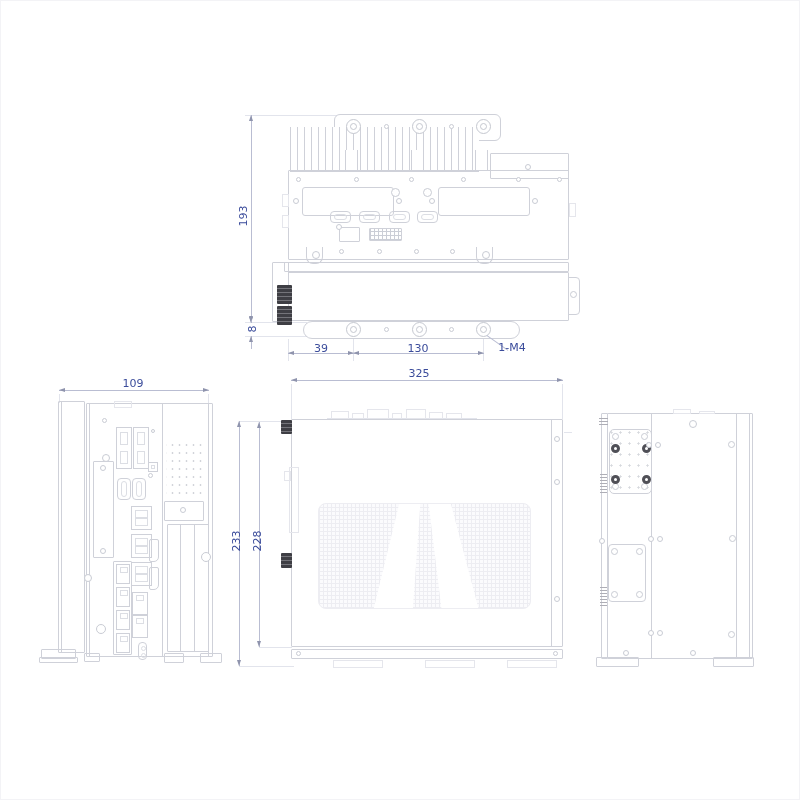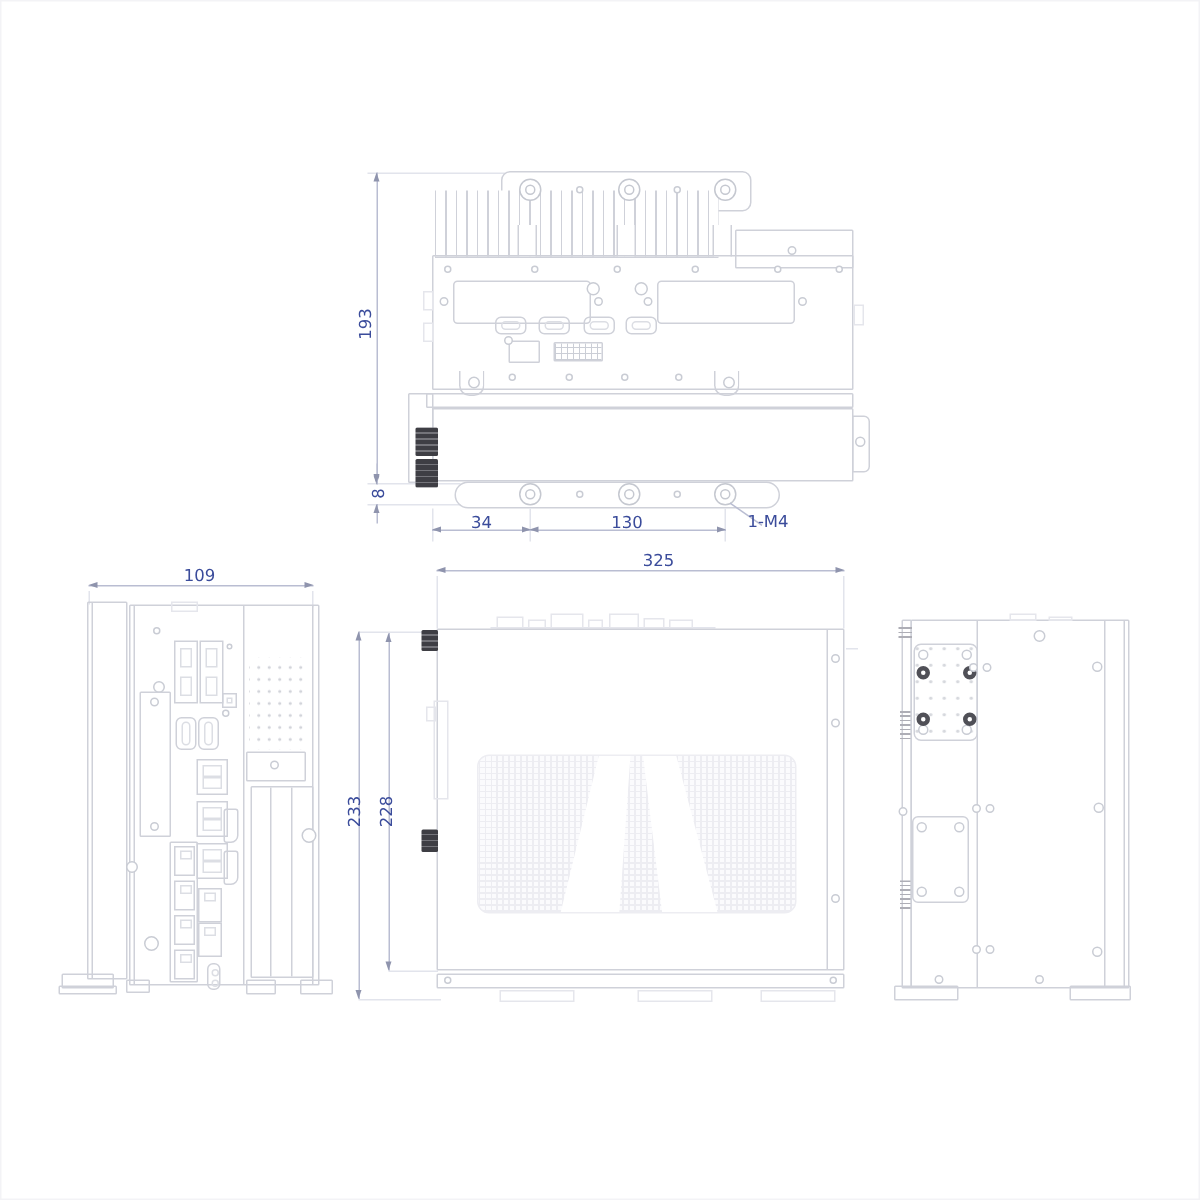--- a/index.html
+++ b/index.html
@@ -130,21 +130,21 @@
     <div class="washer" style="left:163px;top:216px"></div>
     <div class="washer" style="left:227px;top:216px"></div>
     <div class="c" style="left:135px;top:221px;width:5px;height:5px"></div>
     <div class="c" style="left:200px;top:221px;width:5px;height:5px"></div>
 
     <div class="lnf" style="left:39px;top:233px;width:1px;height:22px"></div>
     <div class="lnf" style="left:104px;top:233px;width:1px;height:22px"></div>
     <div class="lnf" style="left:234px;top:233px;width:1px;height:22px"></div>
     <div class="dl alft argt" style="left:39px;top:247px;width:66px;height:1px"></div>
     <div class="dl alft argt" style="left:104px;top:247px;width:131px;height:1px"></div>
-    <div class="dim" style="left:54px;top:237px;width:36px">34</div>
+    <div class="dim" style="left:54px;top:237px;width:36px">39</div>
     <div class="dim" style="left:149px;top:237px;width:40px">130</div>
     <div class="dl" style="left:238px;top:229px;width:26px;height:1px;transform:rotate(35deg);transform-origin:0 0"></div>
     <div class="dim" style="left:240px;top:236px;width:46px">1-M4</div>
   </div>
 
   <div class="view" style="left:35px;top:380px;width:218px;height:292px">
 
     <div class="lnf" style="left:23px;top:13px;width:1px;height:9px"></div>
     <div class="lnf" style="left:172px;top:13px;width:1px;height:11px"></div>
     <div class="dl alft argt" style="left:23px;top:9px;width:150px;height:1px"></div>
@@ -205,21 +205,21 @@
     <div class="o" style="left:48px;top:272px;width:16px;height:9px"></div>
     <div class="o" style="left:128px;top:272px;width:20px;height:10px"></div>
     <div class="o" style="left:164px;top:272px;width:22px;height:10px"></div>
   </div>
 
   <div class="view" style="left:230px;top:370px;width:362px;height:312px">
 
     <div class="lnf" style="left:60px;top:13px;width:1px;height:35px"></div>
     <div class="lnf" style="left:331px;top:13px;width:1px;height:35px"></div>
     <div class="dl alft argt" style="left:60px;top:9px;width:272px;height:1px"></div>
-    <div class="dim" style="left:188px;top:-3px;width:40px">325</div>
+    <div class="dim" style="left:168px;top:-3px;width:40px">325</div>
 
     <div class="lnf" style="left:8px;top:50px;width:52px;height:1px"></div>
     <div class="lnf" style="left:8px;top:295px;width:55px;height:1px"></div>
     <div class="lnf" style="left:28px;top:276px;width:33px;height:1px"></div>
     <div class="dl at ab" style="left:8px;top:50px;width:1px;height:245px"></div>
     <div class="dl at ab" style="left:28px;top:51px;width:1px;height:225px"></div>
     <div class="dim v" style="left:-9px;top:164px;width:30px">233</div>
     <div class="dim v" style="left:11px;top:164px;width:32px">228</div>
 
     <div class="lnf" style="left:96px;top:47px;width:150px;height:1px"></div>

